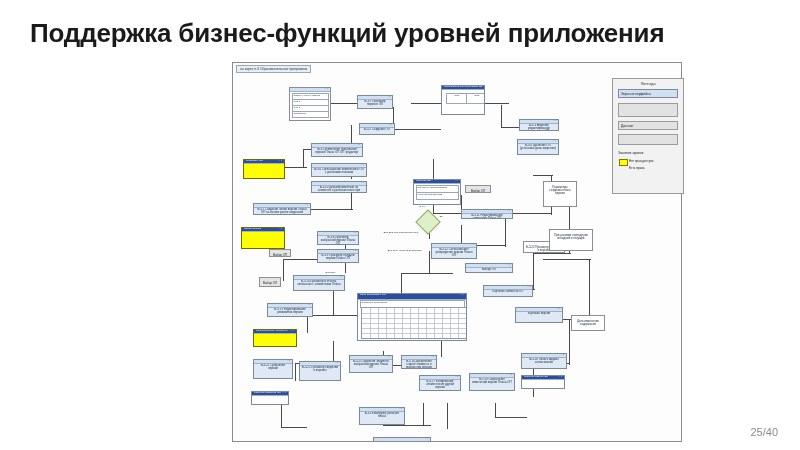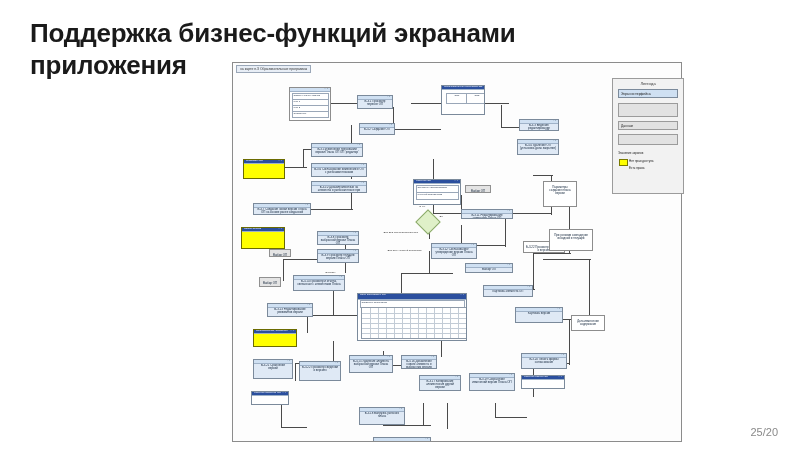--- a/index.html
+++ b/index.html
@@ -140,21 +140,21 @@
     position:absolute;width:7px;height:5px;
     border:0.7px solid #7a7a00;background:#ffff00;
   }
   .legend-note{
     position:absolute;font-size:3px;color:#222;white-space:nowrap;
   }
 </style>
 </head>
 <body>
 
-<div class="slide-title">Поддержка бизнес-функций экранами приложения</div>
+<div class="slide-title">Поддержка бизнес-функций уровней приложения</div>
 
 <div class="diagram">
 
   <div class="diagram-caption">на карте п.3 Образовательные программы</div>
 
   <div class="edge h" style="left:95px;top:40px;width:30px;"></div>
   <div class="edge h" style="left:178px;top:40px;width:30px;"></div>
   <div class="edge v" style="left:160px;top:44px;height:22px;"></div>
   <div class="edge h" style="left:160px;top:66px;width:48px;"></div>
   <div class="edge h" style="left:250px;top:40px;width:26px;"></div>
@@ -491,13 +491,13 @@
   <div class="legend-box blue" style="top:10px;height:9px;">Экран интерфейса</div>
   <div class="legend-box" style="top:24px;height:14px;"></div>
   <div class="legend-box" style="top:42px;height:9px;">Данные</div>
   <div class="legend-box" style="top:55px;height:11px;"></div>
   <div class="legend-note" style="left:5px;top:72px;">Значение экранов</div>
   <div class="legend-swatch" style="left:6px;top:80px;"></div>
   <div class="legend-note" style="left:16px;top:80px;">Нет прав доступа</div>
   <div class="legend-note" style="left:16px;top:87px;">Есть права</div>
 </div>
 
-<div class="page-num">25/20</div>
+<div class="page-num">25/40</div>
 
 </body></html>

